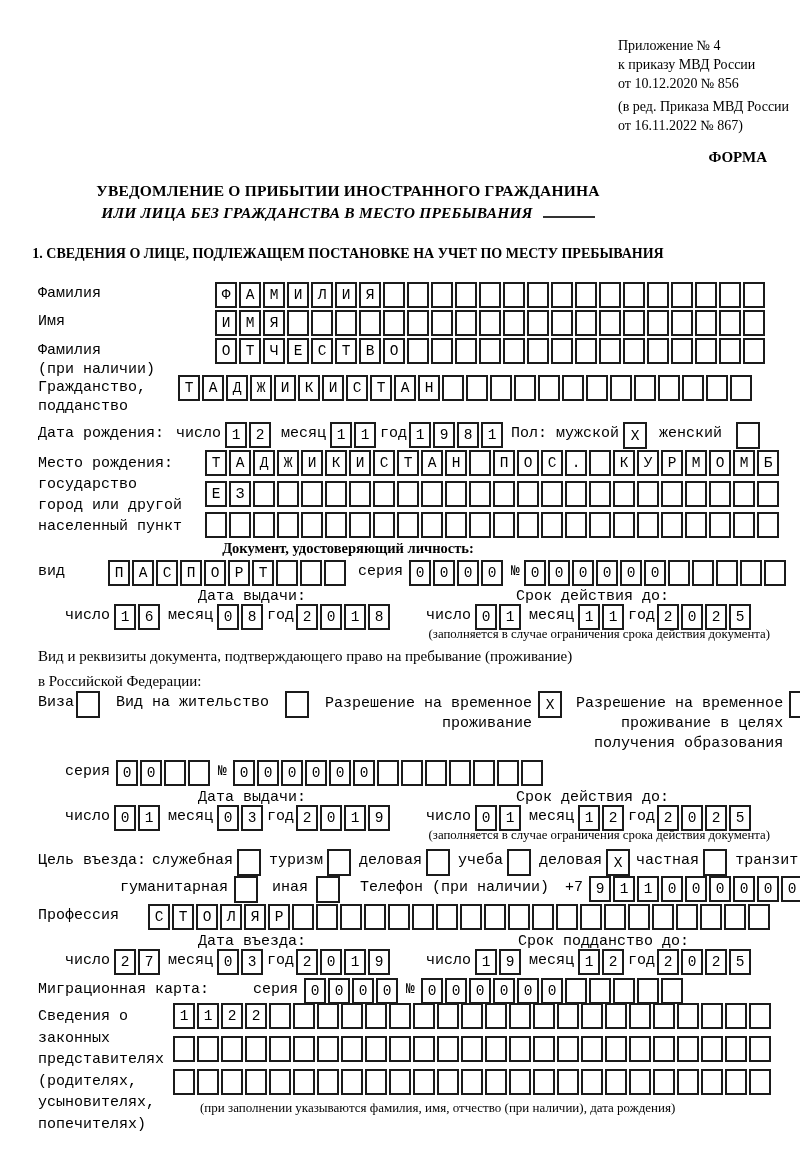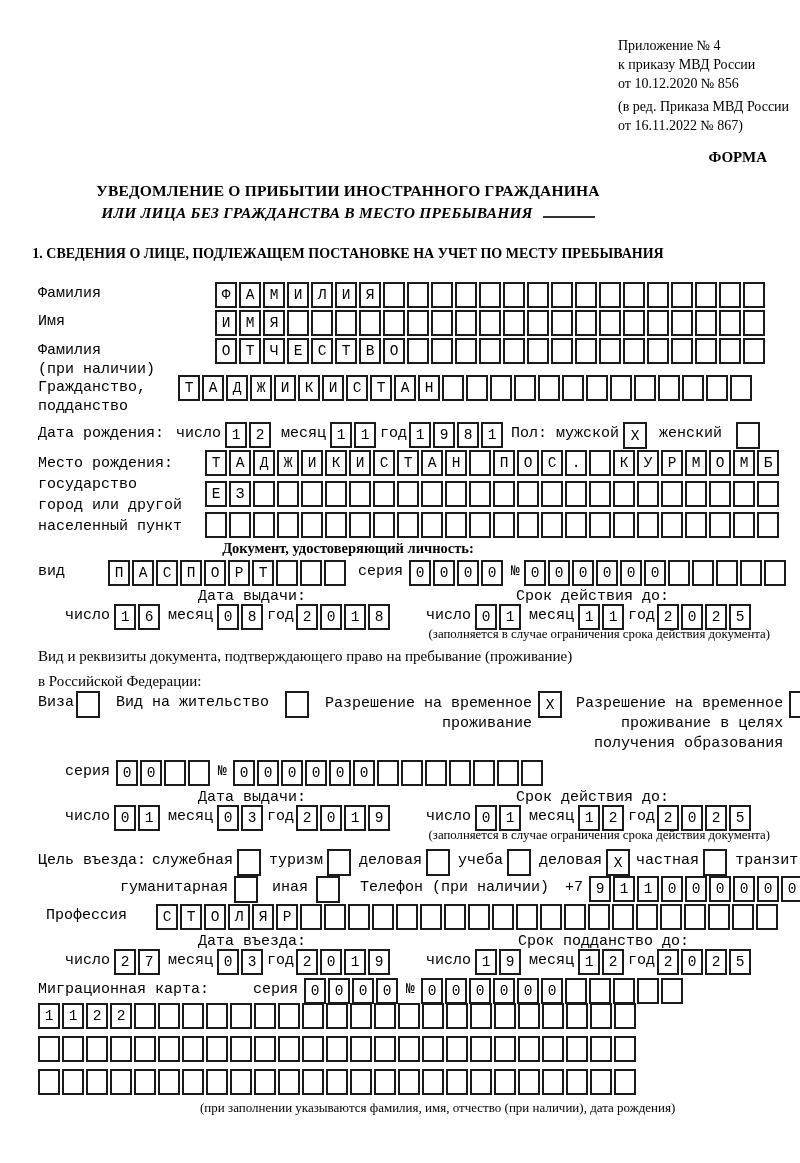--- a/index.html
+++ b/index.html
@@ -526,21 +526,21 @@
       <span class="cell">0</span>
       <span class="cell">0</span>
       <span class="cell">0</span>
       <span class="cell">0</span>
       <span class="cell">0</span>
       <span class="cell"></span>
     </span>
 </div>
 
 <div class="arow" style="top:904px; left:38px;">
-  <span class="lbl" style="width:110px;margin-left:8px;">Профессия</span>
+  <span class="lbl" style="width:110px;">Профессия</span>
   <span class="cells">
       <span class="cell">С</span>
       <span class="cell">Т</span>
       <span class="cell">О</span>
       <span class="cell">Л</span>
       <span class="cell">Я</span>
       <span class="cell">Р</span>
       <span class="cell"></span>
       <span class="cell"></span>
       <span class="cell"></span>
@@ -625,20 +625,28 @@
       <span class="cell">0</span>
       <span class="cell"></span>
       <span class="cell"></span>
       <span class="cell"></span>
       <span class="cell"></span>
       <span class="cell"></span>
     </span>
 </div>
 
 <div class="arow" style="top:1003px; left:38px;">
+  <span class="lbl" style="width:135px; line-height:21.5px;">
+    <div>Сведения о</div>
+    <div>законных</div>
+    <div>представителях</div>
+    <div>(родителях,</div>
+    <div>усыновителях,</div>
+    <div>попечителях)</div>
+  </span>
   <span class="vstack" style="gap:7px;">
     <span class="cells">
         <span class="cell">1</span>
         <span class="cell">1</span>
         <span class="cell">2</span>
         <span class="cell">2</span>
         <span class="cell"></span>
         <span class="cell"></span>
         <span class="cell"></span>
         <span class="cell"></span>

